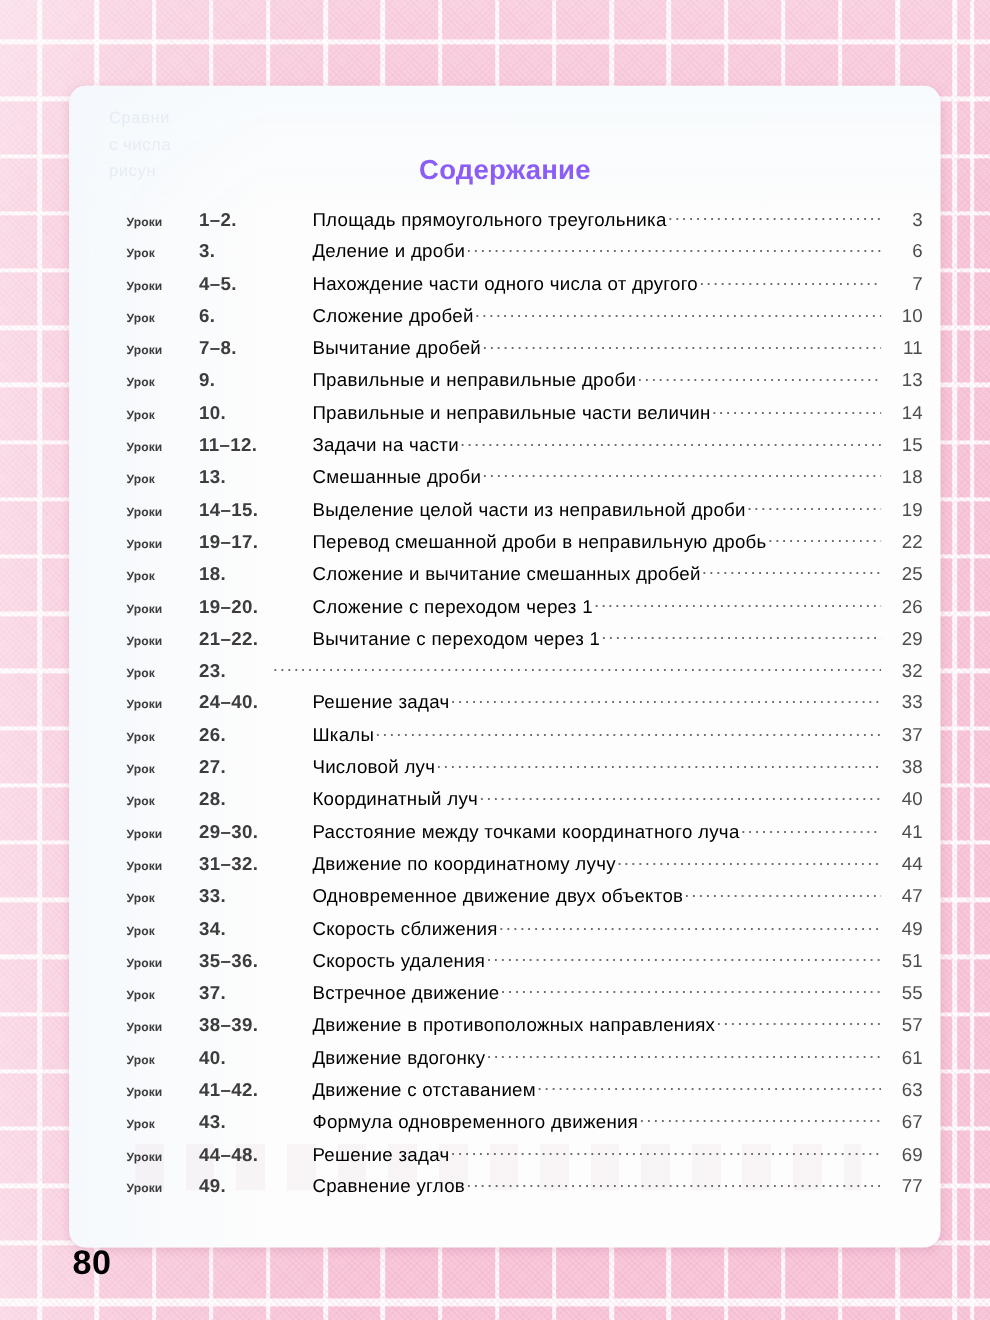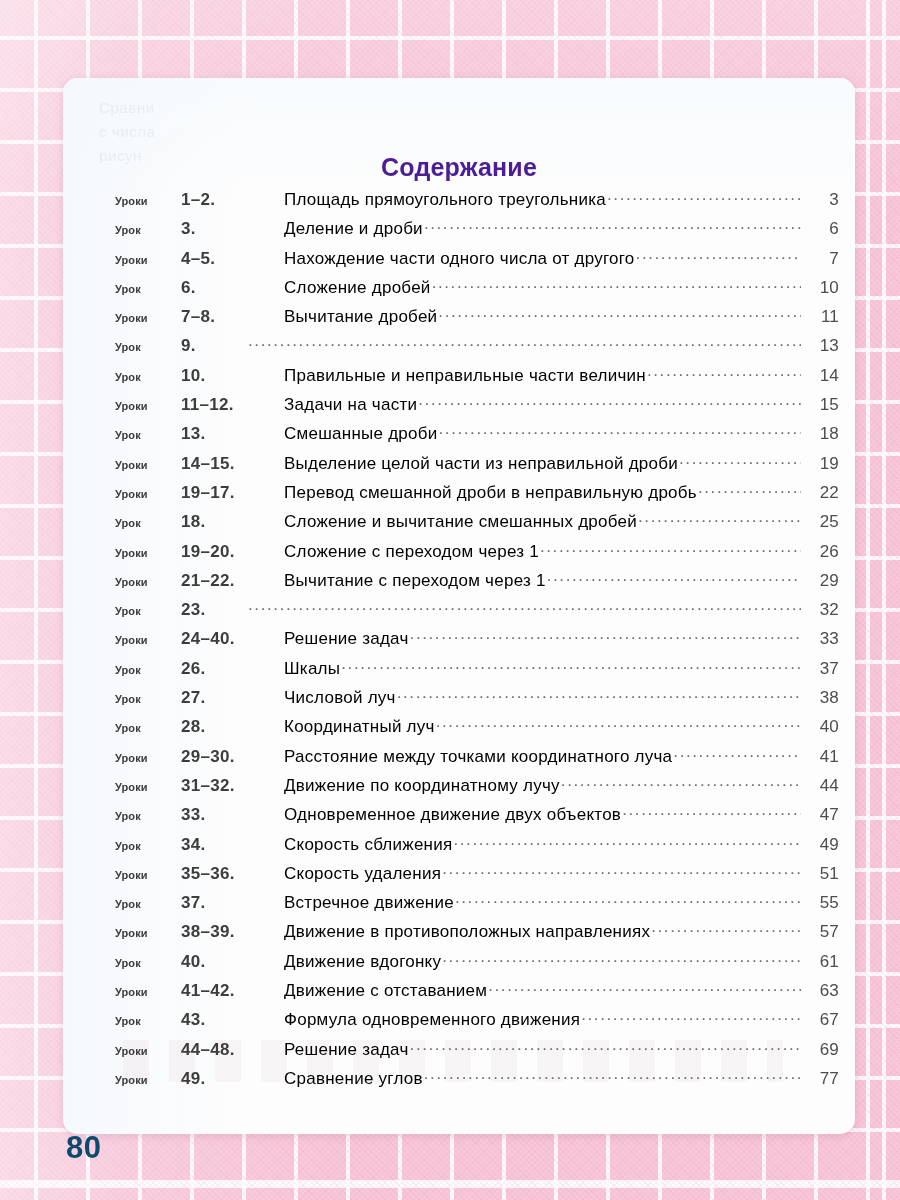--- a/index.html
+++ b/index.html
@@ -131,23 +131,22 @@
 
   
   .toc-title {
     position: absolute;
     left: 0;
     right: 0;
     top: 63px;
     text-align: center;
     font-size: 25px;
     font-weight: bold;
-    color: #4c1d95;
+    color: #8b5cf6;
     letter-spacing: .2px;
-    margin-top: 12px;
   }
 
   .toc-list {
     position: absolute;
     left: 52px;
     top: 110px;
     right: 16px;
   }
 
   .toc-row {
@@ -207,21 +206,21 @@
     letter-spacing: .2px;
   }
 
   
   .folio {
     position: absolute;
     left: 66px;
     top: 1130px;
     font-size: 31px;
     font-weight: bold;
-    color: #0c4a6e;
+    color: #000000;
     letter-spacing: .5px;
   }
 </style>
 </head>
 <body>
 
 <div id="page">
 
   <div class="bg-paper"></div>
   <div class="bg-texture"></div>
@@ -268,20 +267,21 @@
         <div class="toc-row">
           <span class="lesson-word">Уроки</span>
           <span class="lesson-num">7–8.</span>
           <span class="entry-title">Вычитание дробей</span>
           <span class="leader"></span>
           <span class="page-num">11</span>
         </div>
         <div class="toc-row">
           <span class="lesson-word">Урок</span>
           <span class="lesson-num">9.</span>
+          <span class="entry-title">Правильные и неправильные дроби</span>
           <span class="leader"></span>
           <span class="page-num">13</span>
         </div>
         <div class="toc-row">
           <span class="lesson-word">Урок</span>
           <span class="lesson-num">10.</span>
           <span class="entry-title">Правильные и неправильные части величин</span>
           <span class="leader"></span>
           <span class="page-num">14</span>
         </div>

